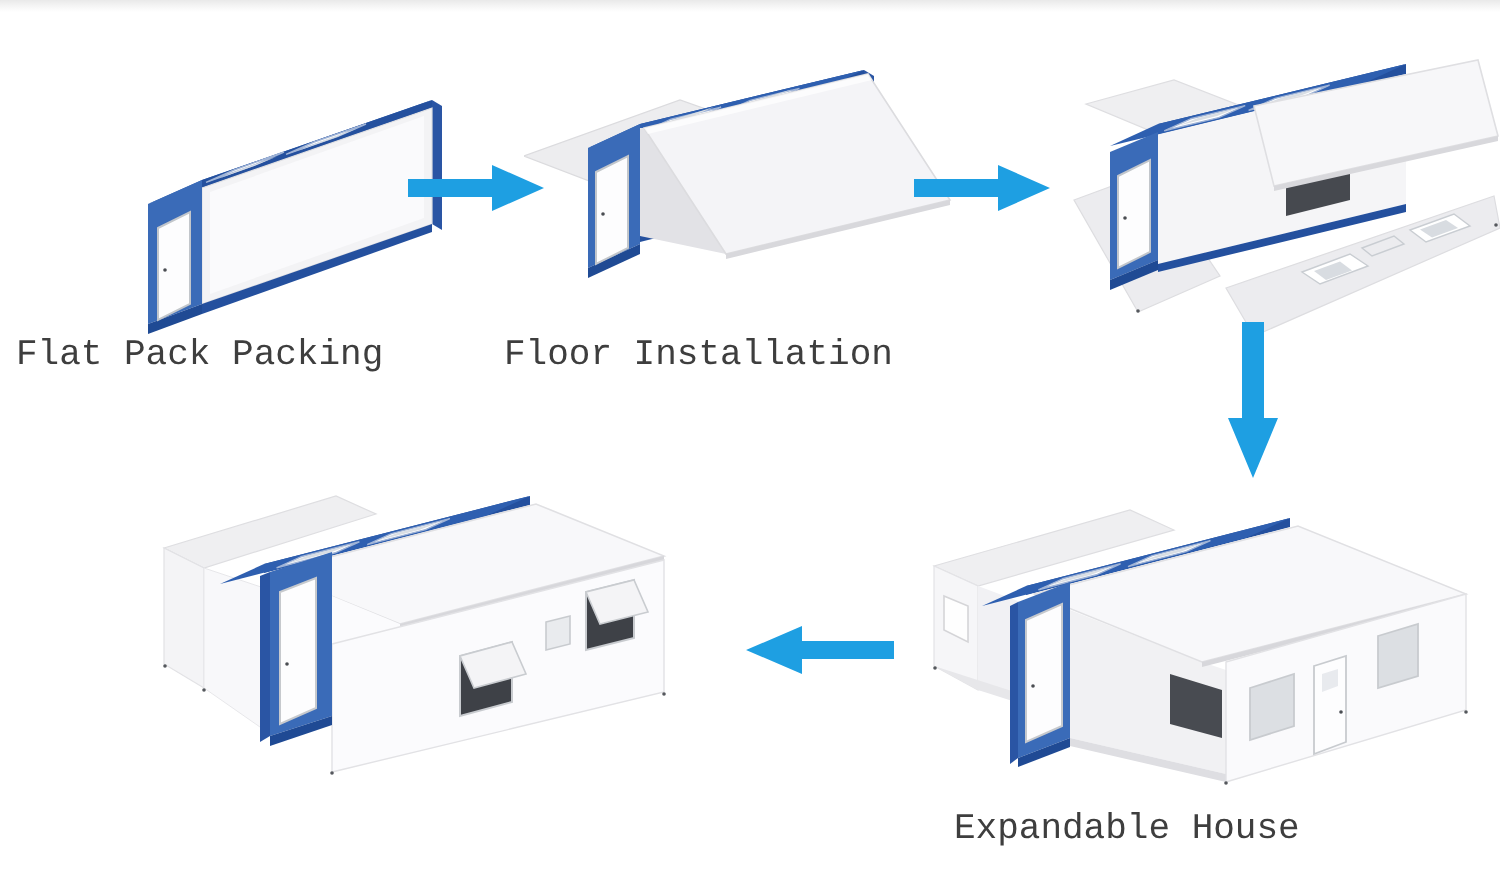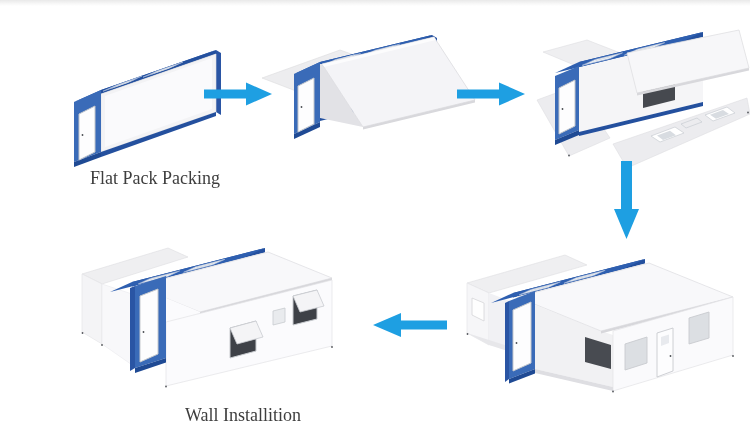--- a/index.html
+++ b/index.html
@@ -1,22 +1,22 @@
 <!DOCTYPE html>
 <html><head>
 <meta charset="utf-8">
 <style>
   html,body{margin:0;padding:0;background:#ffffff;}
   #stage{position:relative;width:750px;height:443px;background:#ffffff;overflow:hidden;
          font-family:"Liberation Mono","DejaVu Sans Mono",monospace;}
   .top-edge{position:absolute;left:0;top:0;width:750px;height:6px;
             background:linear-gradient(180deg,#e9e9e9 0%,#f6f6f6 55%,#ffffff 100%);}
   .illus{position:absolute;}
-  .caption{position:absolute;height:24px;line-height:24px;text-align:right;
-           font-size:18px;color:#3e3e3e;white-space:nowrap;z-index:5;font-family:Liberation Serif, serif;}
+  .caption{position:absolute;height:24px;line-height:24px;text-align:left;
+           font-size:18px;color:#3e3e3e;white-space:nowrap;z-index:5;}
   .arrow{position:absolute;z-index:3;}
 </style>
 </head>
 <body>
 
 <div id="stage">
   <div class="top-edge"></div>
 
   <svg class="illus" style="left:56px;top:24px" width="165" height="145" viewBox="0 0 165 145">
     <polygon points="45,66 160,26 133,38 18,78" fill="#2E5FB0"></polygon>
@@ -61,20 +61,21 @@
     <polygon points="60,46 172,19 213,82 101,109" fill="#F4F4F7" stroke="#DCDCDF" stroke-width="0.8"></polygon>
     <polygon points="60,46 172,19 174,22 62,49" fill="#FFFFFF" opacity="0.7"></polygon>
     <polygon points="101,109 213,82 213,84.5 101,111.5" fill="#D8D8DC"></polygon>
     <polygon points="58,44 32,56 32,116 58,104" fill="#3A6BB8"></polygon>
     <polygon points="32,116 58,104 58,109 32,121" fill="#1F4A94"></polygon>
     <g>
       <polygon points="36,68 52,60 52,106 36,114" fill="#FDFDFE" stroke="#C2C6CB" stroke-width="1"></polygon>
       <circle cx="39.5" cy="89" r="0.9" fill="#4A4D52"></circle>
     </g>
   </svg>
+  <div class="caption" style="left:252px;top:166px;width:212px">Floor Installation</div>
 
   <svg class="arrow" style="left:457px;top:81px" width="70" height="26" viewBox="0 0 70 26">
     <polygon points="0,8.5 42,8.5 42,1.5 68,13 42,24.5 42,17.5 0,17.5" fill="#1E9FE2"></polygon>
   </svg>
 
   <svg class="illus" style="left:535px;top:16px" width="215" height="158" viewBox="0 0 215 158">
     <polygon points="2,84 40,70 75,122 34,140" fill="#ECECEF" stroke="#DDDDE0" stroke-width="0.6"></polygon>
     <g>
       <polygon points="26,101 44,94 52,103 34,110" fill="#FFFFFF" stroke="#C9CDD2" stroke-width="0.7"></polygon>
       <polygon points="31,101 41,97 46,103 36,107" fill="#D8DCE1"></polygon>
@@ -153,20 +154,21 @@
     <polygon points="44,60 70,50 70,128 44,138" fill="#3A6BB8"></polygon>
     <polygon points="44,138 70,128 70,132.5 44,142.5" fill="#1F4A94"></polygon>
     <g>
       <polygon points="48,69 66,61 66,122 48,130" fill="#FDFDFE" stroke="#C6C9CD" stroke-width="1"></polygon>
       <circle cx="51.5" cy="102" r="0.9" fill="#4A4D52"></circle>
     </g>
     <circle cx="148" cy="150.5" r="0.9" fill="#55585D"></circle>
     <circle cx="268" cy="115" r="0.9" fill="#55585D"></circle>
     <circle cx="2.5" cy="93" r="0.9" fill="#55585D"></circle>
   </svg>
+  <div class="caption" style="left:477px;top:403px;width:212px">Expandable House</div>
 
   <svg class="arrow" style="left:371px;top:311px" width="76" height="28" viewBox="0 0 76 28">
     <polygon points="76,9.5 30,9.5 30,2 2,14 30,26 30,18.5 76,18.5" fill="#1E9FE2"></polygon>
   </svg>
 
   <svg class="illus" style="left:80px;top:234px" width="255" height="162" viewBox="0 0 255 162">
     <polygon points="2,40 88,14 108,23 22,50" fill="#EFEFF1" stroke="#DEDEE1" stroke-width="0.6"></polygon>
     <polygon points="2,40 22,50 22,110 2,98" fill="#F4F4F6" stroke="#E2E2E5" stroke-width="0.6"></polygon>
     <polygon points="22,50 55,61 55,133 22,110" fill="#F8F8FA" stroke="#E7E7EA" stroke-width="0.5"></polygon>
     <polygon points="52,48 185,14 185,18.5 52,52.5" fill="#24509E"></polygon>
@@ -197,14 +199,13 @@
     <polygon points="55,134 86,124 86,128.5 55,139" fill="#1F4A94"></polygon>
     <g>
       <polygon points="60,62 78,55 78,120 60,128" fill="#FDFDFE" stroke="#C6C9CD" stroke-width="1"></polygon>
       <circle cx="63.5" cy="98" r="0.9" fill="#4A4D52"></circle>
     </g>
     <circle cx="86" cy="152.5" r="0.9" fill="#55585D"></circle>
     <circle cx="252" cy="113" r="0.9" fill="#55585D"></circle>
     <circle cx="2.5" cy="99" r="0.9" fill="#55585D"></circle>
     <circle cx="22" cy="111" r="0.9" fill="#55585D"></circle>
   </svg>
-  <div class="caption" style="left:89px;top:403px;width:212px">Wall Installition</div>
 </div>
 
 </body></html>

